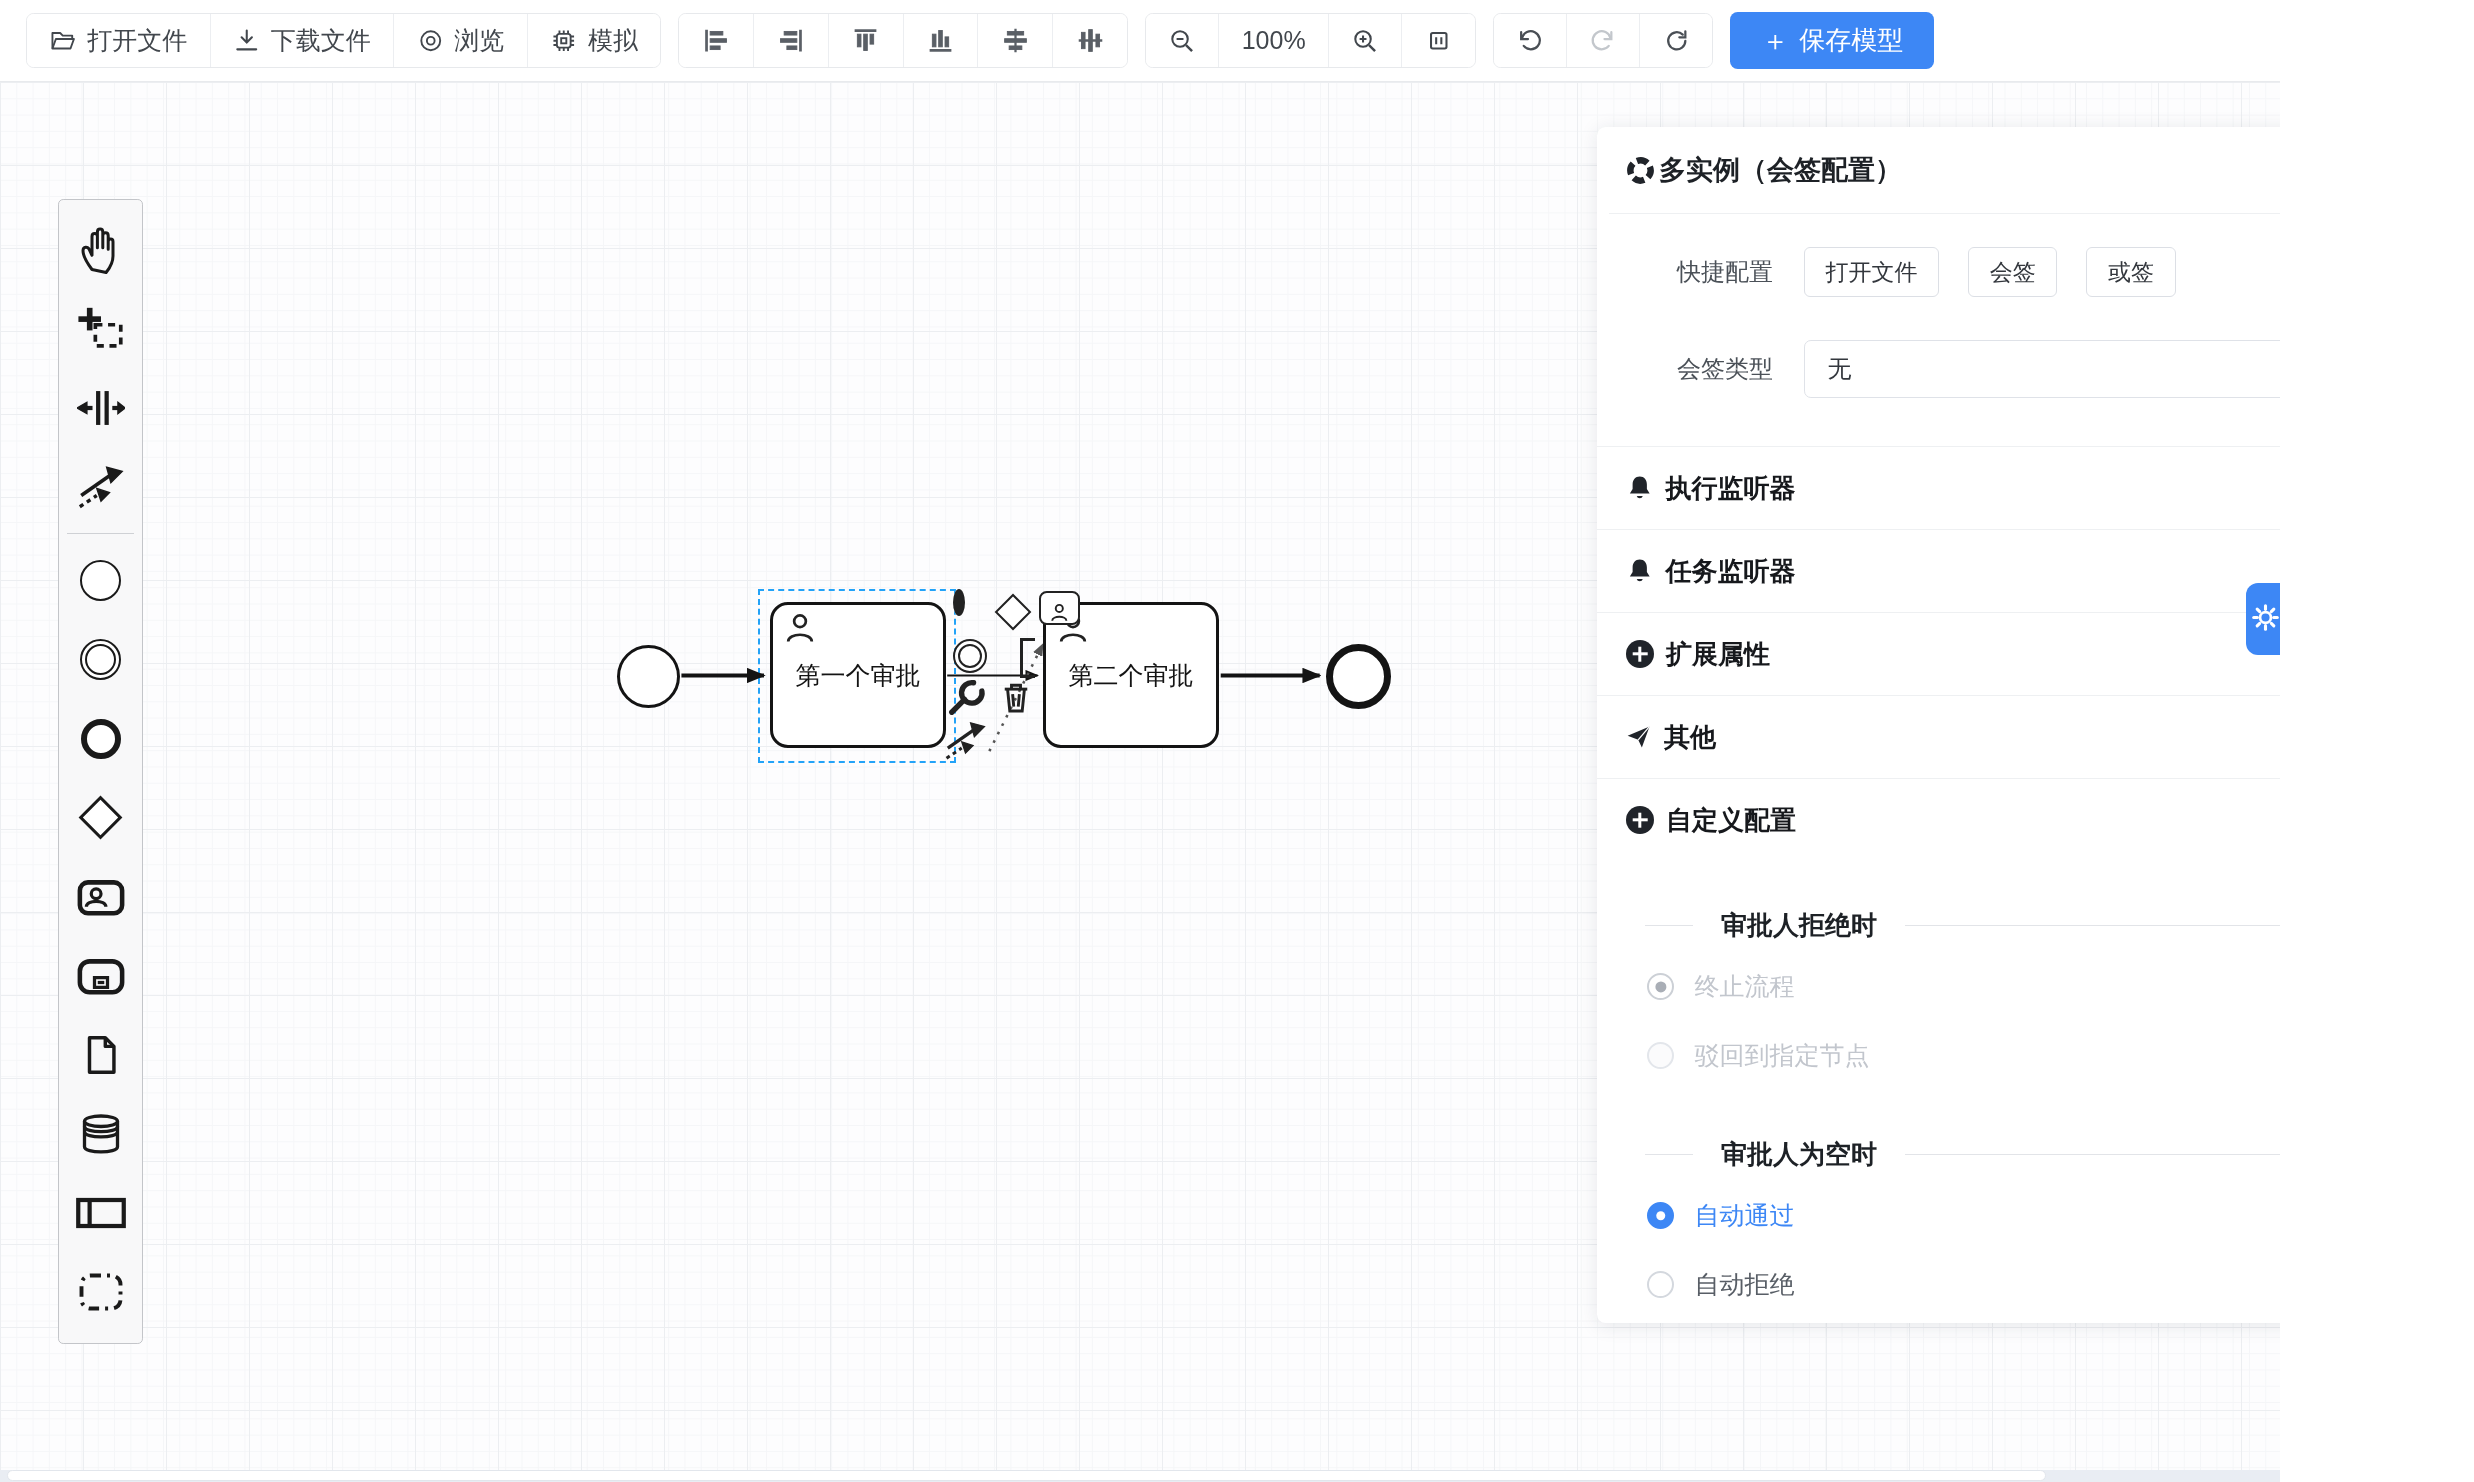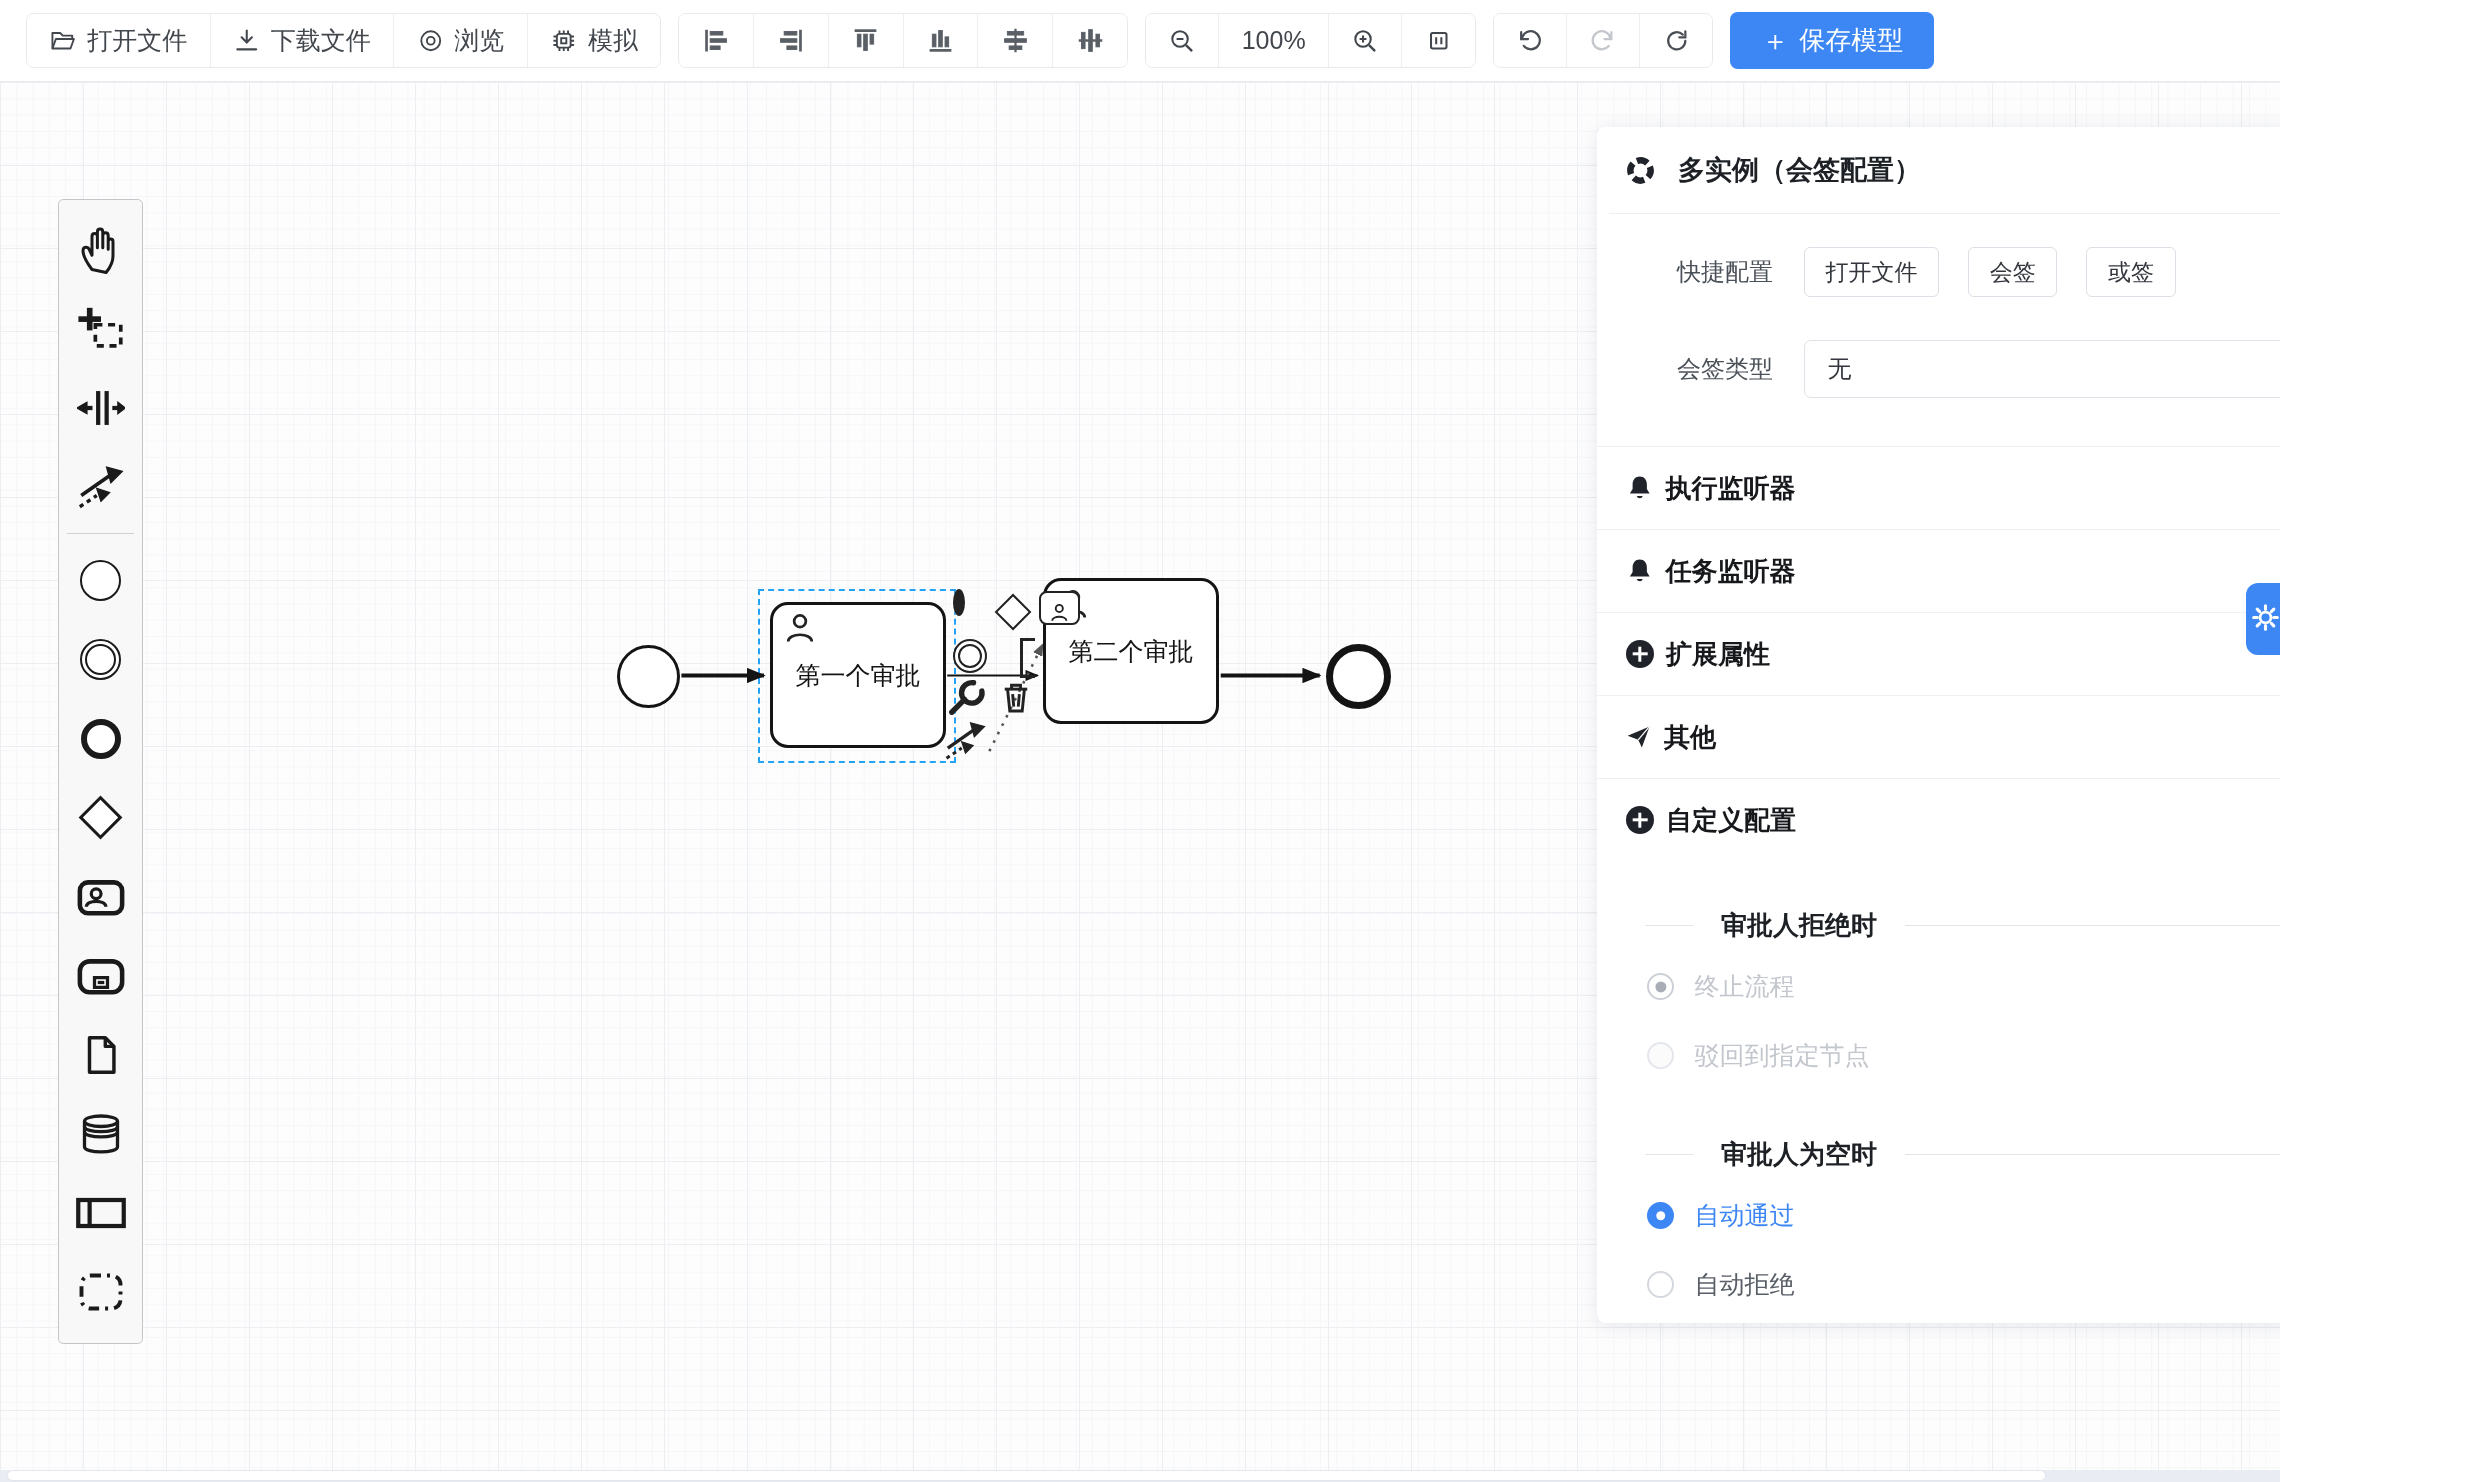--- a/index.html
+++ b/index.html
@@ -67,21 +67,21 @@
                       display:flex; align-items:center; justify-content:center; background:#fff; }
   .cp-circle-double i { display:block; width:24px; height:24px; border:2.6px solid #222; border-radius:50%; }
   .cp-annotation { width:14.6px; height:40px; border-left:3.4px solid #222; border-top:3.4px solid #222;
                    border-bottom:3.4px solid #222; }
   .bpmn-logo { position:absolute; left:2328px; top:1387px; z-index:5; text-align:left; }
   .bpmn-logo .logo-text { font-size:37px; font-weight:bold; color:#3f4347; letter-spacing:-0.9px; }
 
   
   .panel { position:absolute; left:1597px; top:127px; width:824px; height:1196px; background:#fff;
            border-radius:8.6px; box-shadow:0 2.6px 19px rgba(30,40,60,.10); z-index:20; overflow:hidden; }
-  .panel-header { display:flex; align-items:center; gap:23px; height:86px; padding:0 34px 0 29px; }
+  .panel-header { display:flex; align-items:center; gap:4px; height:86px; padding:0 34px 0 29px; }
   .panel-title { font-size:27px; font-weight:bold; color:#1d2126; flex:1; }
   .divider { height:0; border-top:1.3px solid #eef0f2; margin:0 12px; }
   .chev { display:inline-block; width:12px; height:12px; border-right:2.6px solid #9299a3;
           border-bottom:2.6px solid #9299a3; flex:none; }
   .chev.down { transform:rotate(45deg); margin-top:-5.2px; }
   .chev.right { transform:rotate(-45deg); }
   .chev.lite { border-color:#c5cad2; }
   .form-row { display:flex; align-items:center; padding-left:74px; padding-right:57px; }
   .form-row.quick { margin-top:33px; }
   .form-row.type { margin-top:43px; margin-bottom:48px; }
@@ -420,21 +420,21 @@
     <div class="task" style="left:770px; top:520px;">
       <span class="person-badge">
         <svg width="36" height="36" viewBox="0 0 32 32" fill="none" stroke="#222" stroke-width="2.4">
             <circle cx="16" cy="10" r="5.2"></circle>
             <path d="M5.5 28c0-8 21-8 21 0"></path>
           </svg>
       </span>
       <span>第一个审批</span>
     </div>
 
-    <div class="task" style="left:1043px; top:496px;">
+    <div class="task" style="left:1043px; top:520px;">
       <span class="person-badge">
         <svg width="36" height="36" viewBox="0 0 32 32" fill="none" stroke="#222" stroke-width="2.4">
             <circle cx="16" cy="10" r="5.2"></circle>
             <path d="M5.5 28c0-8 21-8 21 0"></path>
           </svg>
       </span>
       <span>第二个审批</span>
     </div>
 
     <div class="event end"></div>

